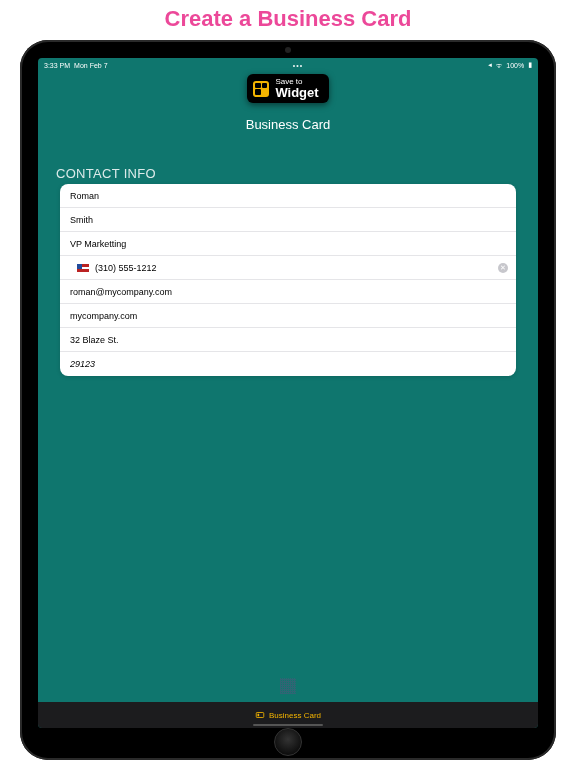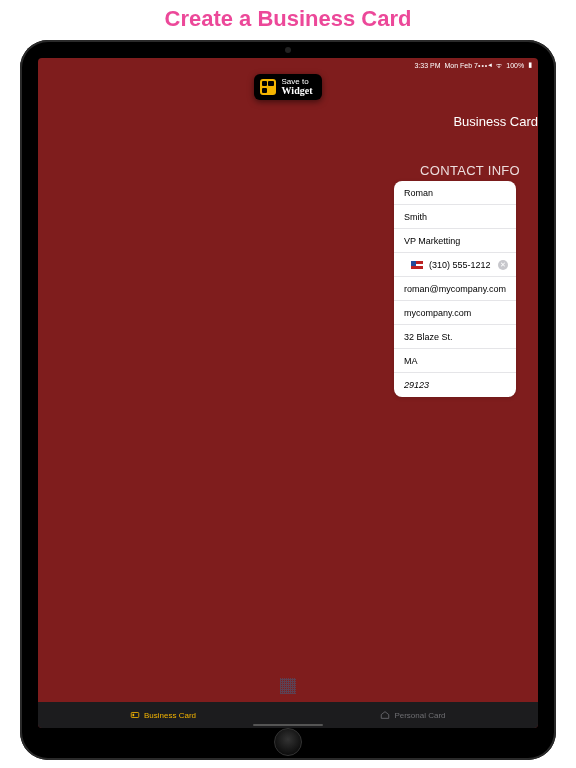--- a/index.html
+++ b/index.html
@@ -43,27 +43,26 @@
     left: 50%;
     transform: translateX(-50%);
     width: 28px; height: 28px;
     border-radius: 50%;
     background: radial-gradient(circle at 50% 40%, #333, #000);
     border: 1px solid #333;
   }
   .screen {
     width: 100%;
     height: 100%;
-    background: #7f1d1d;
+    background: #0f766e;
     border-radius: 4px;
     overflow: hidden;
     display: flex;
     flex-direction: column;
     position: relative;
-    align-items: flex-end;
   }
   
   .status {
     height: 14px;
     font-size: 7px;
     color: #fff;
     display: flex;
     align-items: center;
     justify-content: space-between;
     padding: 0 6px;
@@ -90,21 +89,21 @@
     border-radius: 3px;
     display:grid;
     grid-template-columns:1fr 1fr;
     grid-template-rows:1fr 1fr;
     gap:1.5px;
     padding:2px;
   }
   .widget-icon span { background:#000; border-radius:1px; }
   .widget-icon span:nth-child(4){ background:#f4b400; }
   .widget-text { line-height:1; }
-  .widget-text .big { font-weight:600; font-size:10px;font-family:Liberation Serif, serif; }
+  .widget-text .big { font-weight:600; font-size:13px; }
   .screen-title {
     color:#fff;
     text-align:center;
     font-size:13px;
     margin:14px 0 12px;
     font-weight:400;
   }
   .section-label {
     font-size:13px;
     color: rgba(255,255,255,.85);
@@ -234,42 +233,33 @@
       <div class="row">
           <span>roman@mycompany.com</span>
         </div>
       <div class="row">
           <span>mycompany.com</span>
         </div>
       <div class="row">
           <span>32 Blaze St.</span>
         </div>
       <div class="row">
-          <span>MA</span>
-        </div>
-      <div class="row">
           <span>29123</span>
         </div>
     </div>
 
     <div class="qr"></div>
 
     <div class="tabbar">
       <div class="tab active">
         <svg class="tab-icon" viewBox="0 0 24 24">
             <rect x="3" y="6" width="18" height="12" rx="2" fill="none" stroke="currentColor" stroke-width="2"></rect>
             <rect x="6" y="9" width="4" height="6" fill="currentColor"></rect>
           </svg>
         <span>Business Card</span>
       </div>
-      <div class="tab">
-        <svg class="tab-icon" viewBox="0 0 24 24">
-            <path d="M3 11l9-7 9 7v9H3z" fill="none" stroke="currentColor" stroke-width="2"></path>
-          </svg>
-        <span>Personal Card</span>
-      </div>
       <div class="home-indicator"></div>
     </div>
 
   </div>
 
   <div class="home-btn"></div>
 </div>
 
 </body></html>

